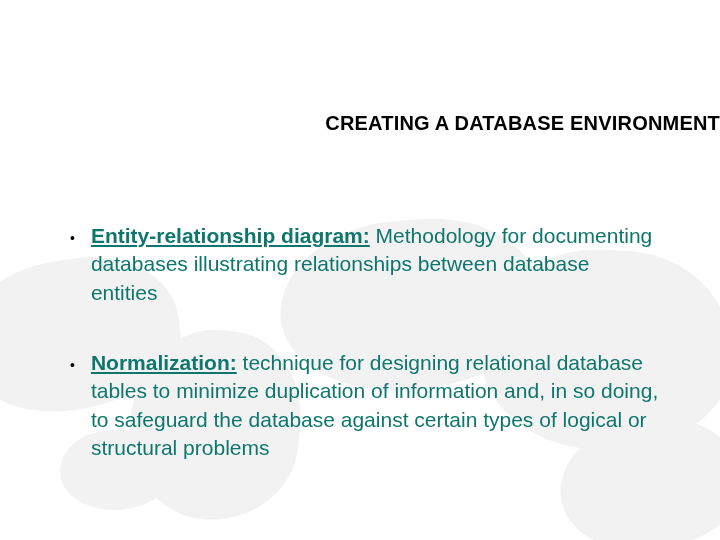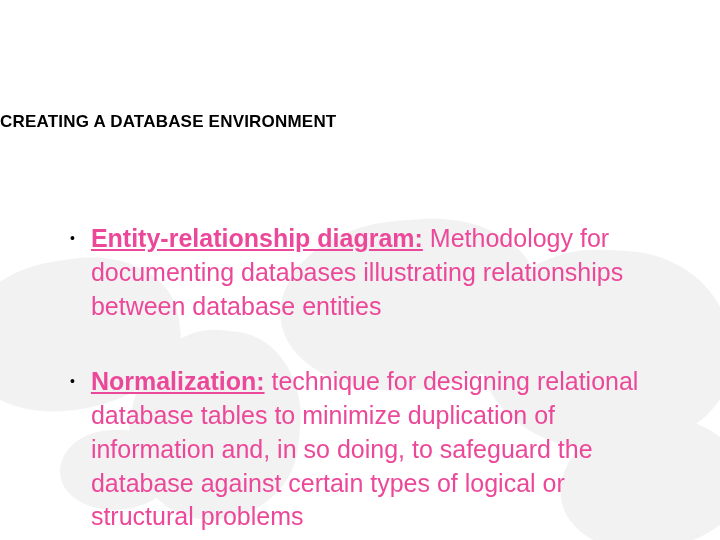--- a/index.html
+++ b/index.html
@@ -38,22 +38,22 @@
     z-index: 1;
     width: 720px;
     height: 540px;
     box-sizing: border-box;
   }
 
   .header-line {
     position: absolute;
     left: 0; right: 0;
     top: 112px;
-    text-align: left;
-    font-size: 17px;
+    text-align: right;
+    font-size: 20px;
     font-weight: bold;
     color: #000;
     letter-spacing: 0.2px;
   }
 
   .section-title {
     position: absolute;
     left: 48px;
     top: 168px;
     font-size: 24px;
@@ -76,23 +76,23 @@
   .bullet .dot {
     flex: 0 0 auto;
     margin-top: 9px;
     margin-right: 16px;
     font-size: 14px;
     line-height: 14px;
     color: #000;
   }
   .bullet .text {
     flex: 1 1 auto;
-    font-size: 25px;
+    font-size: 21px;
     line-height: 1.35;
-    color: #ec4899;
+    color: #0f766e;
   }
   .term {
     font-weight: bold;
     text-decoration: underline;
   }
 </style>
 </head>
 <body>
 
 <div class="bg">

